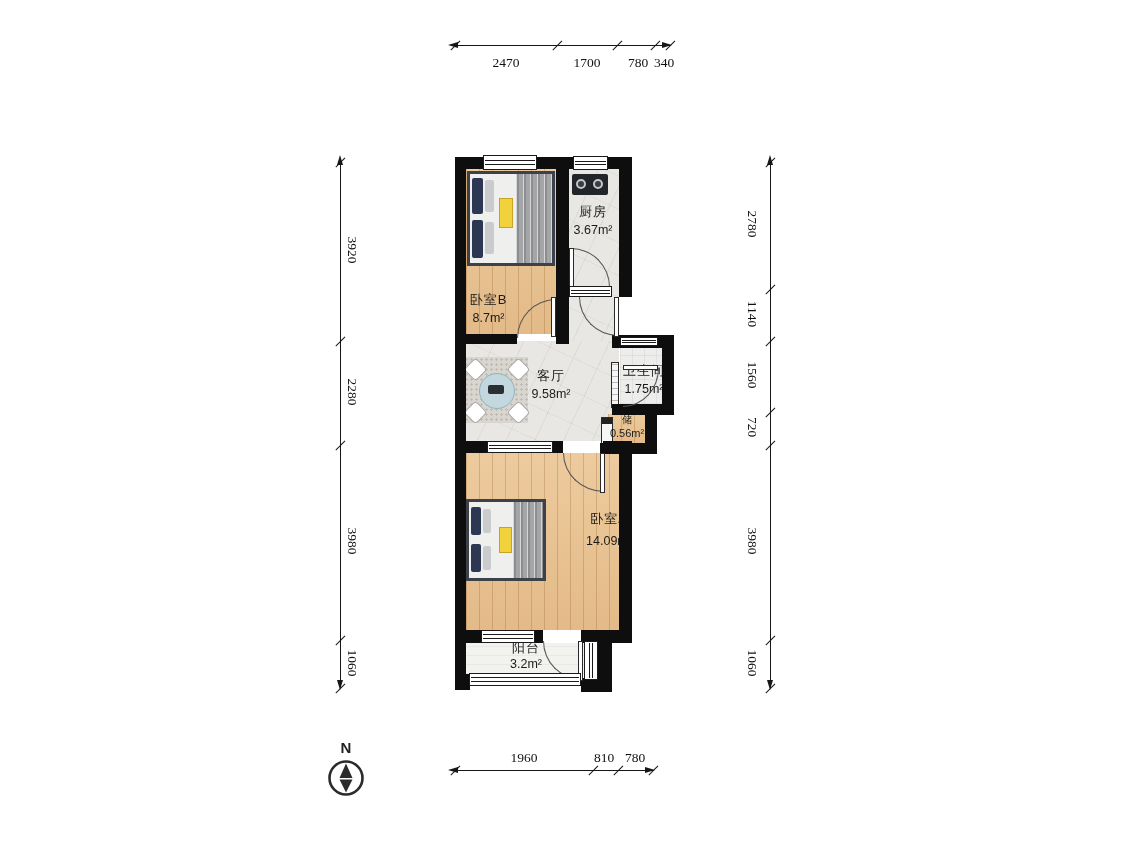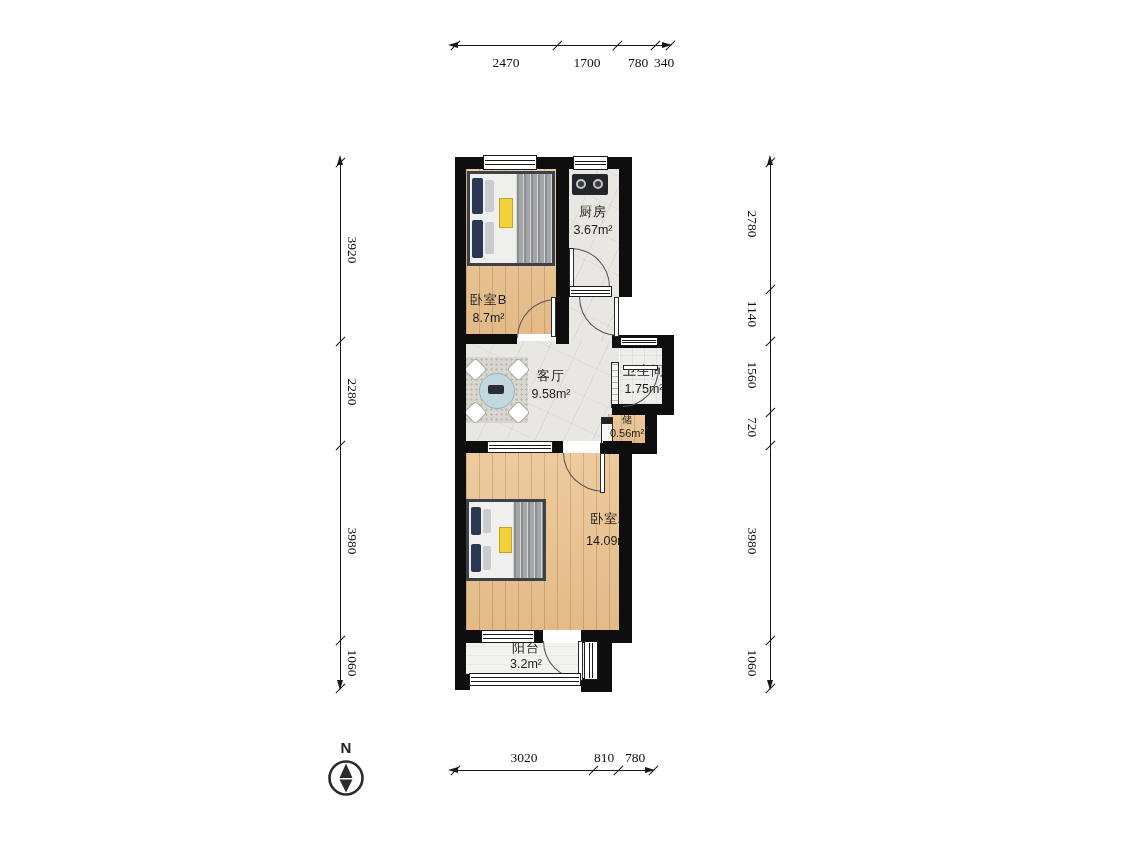--- a/index.html
+++ b/index.html
@@ -203,21 +203,21 @@
   <div class="dim-label" style="left:608px;top:55px;width:60px;">780</div>
   <div class="dim-label" style="left:634px;top:55px;width:60px;">340</div>
 
   <div class="dim" style="left:455px;top:770px;width:198px;height:1.4px;"></div>
   <div class="arrow ar-left" style="left:448px;top:767px;"></div>
   <div class="arrow ar-right" style="left:645px;top:767px;"></div>
   <div class="tick" style="left:448.5px;top:770px;"></div>
   <div class="tick" style="left:586.5px;top:770px;"></div>
   <div class="tick" style="left:611.5px;top:770px;"></div>
   <div class="tick" style="left:646.5px;top:770px;"></div>
-  <div class="dim-label" style="left:494px;top:750px;width:60px;">3020</div>
+  <div class="dim-label" style="left:494px;top:750px;width:60px;">1960</div>
   <div class="dim-label" style="left:574px;top:750px;width:60px;">810</div>
   <div class="dim-label" style="left:605px;top:750px;width:60px;">780</div>
 
   <div class="dim" style="left:340px;top:162px;width:1.4px;height:526px;"></div>
   <div class="arrow ar-up" style="left:337px;top:155px;"></div>
   <div class="arrow ar-down" style="left:337px;top:680px;"></div>
   <div class="tick" style="left:334px;top:162px;"></div>
   <div class="tick" style="left:334px;top:341px;"></div>
   <div class="tick" style="left:334px;top:445px;"></div>
   <div class="tick" style="left:334px;top:640px;"></div>

